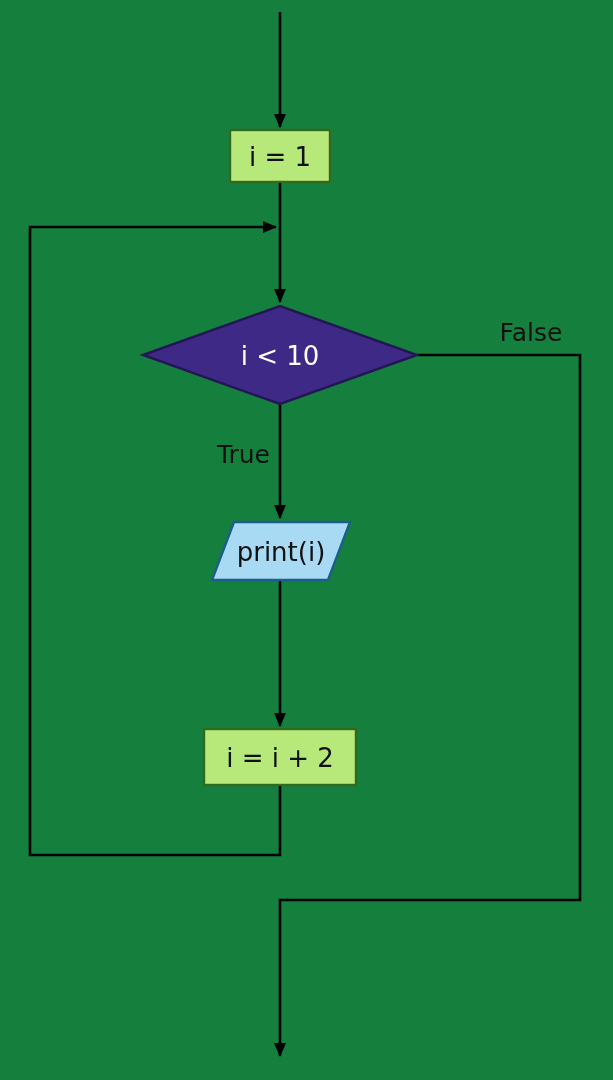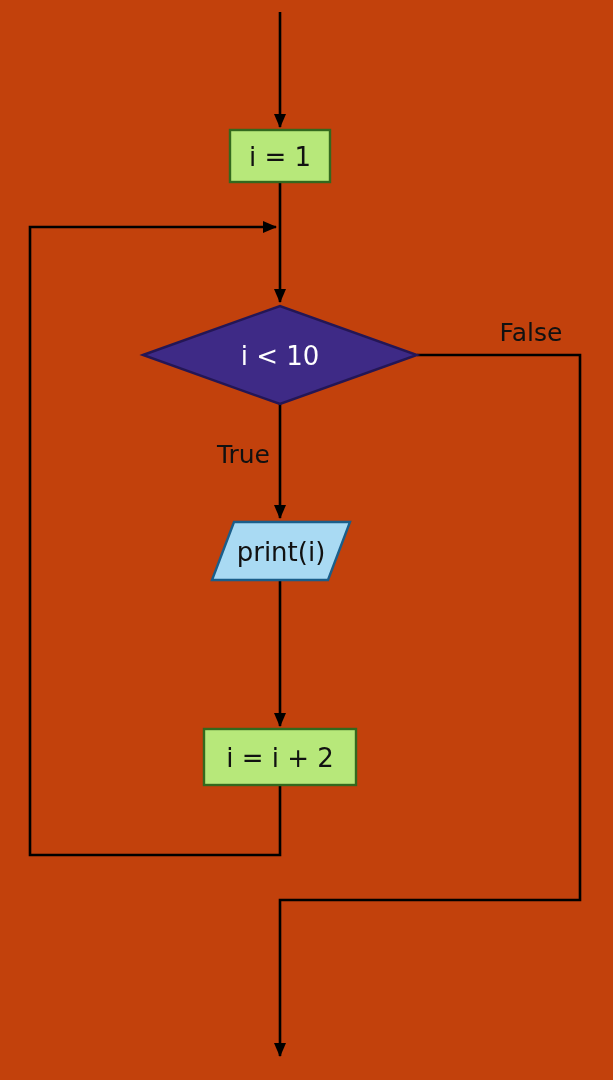--- a/index.html
+++ b/index.html
@@ -4,21 +4,21 @@
 <style>
   html, body {
     margin: 0;
     padding: 0;
     background: #ffffff;
   }
   .canvas {
     position: relative;
     width: 613px;
     height: 1080px;
-    background: #c2410c;
+    background: #15803d;
     overflow: hidden;
   }
   svg {
     display: block;
   }
   text {
     font-family: "DejaVu Sans", "Liberation Sans", sans-serif;
   }
   .node-label {
     font-size: 26px;

